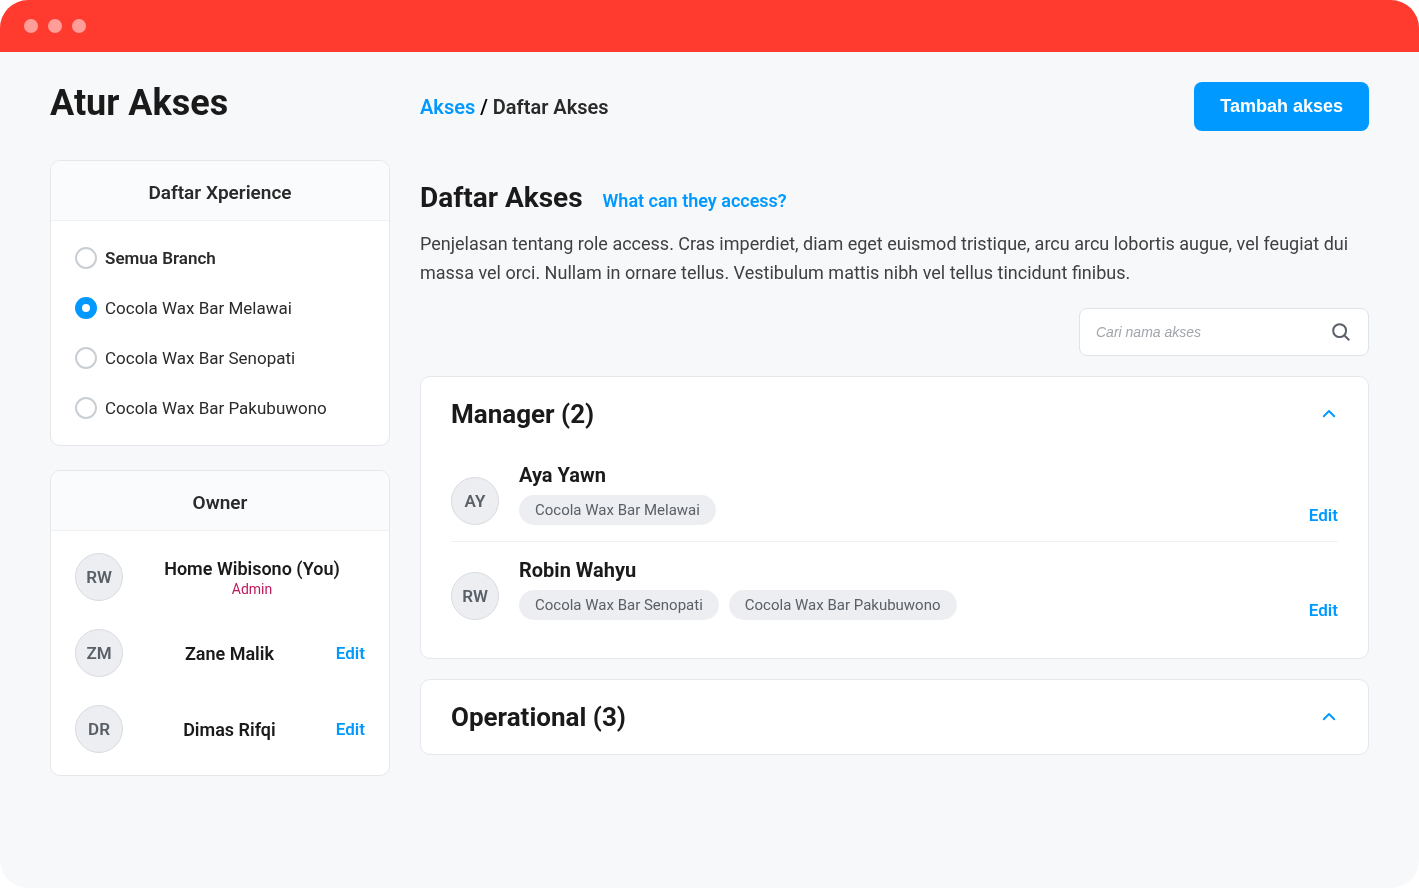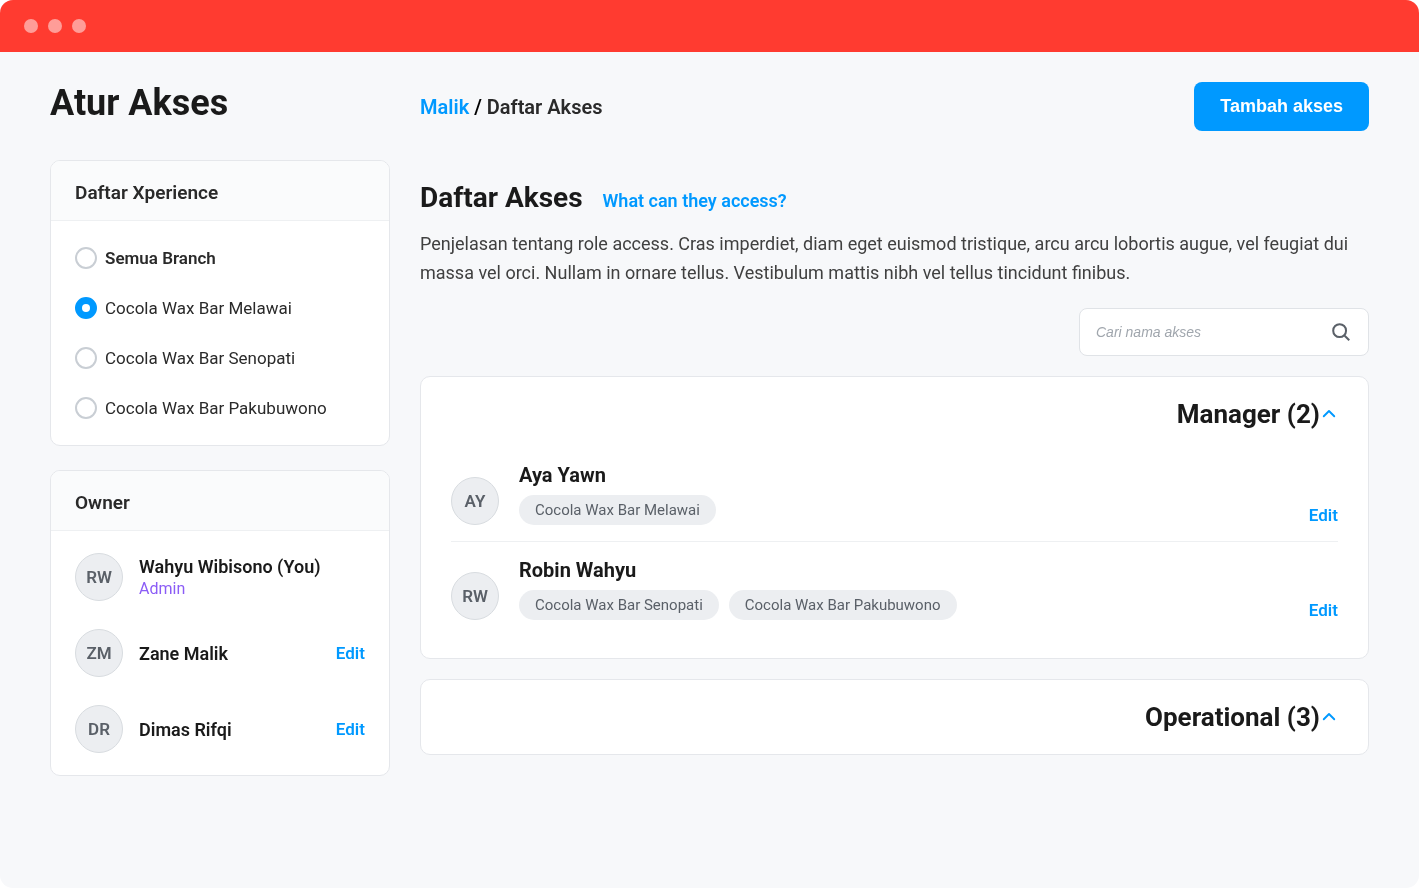--- a/index.html
+++ b/index.html
@@ -1,55 +1,55 @@
 <!DOCTYPE html>
 <html><head>
 <meta charset="utf-8">
 <style>
 * { box-sizing: border-box; margin: 0; padding: 0; }
 body { font-family: -apple-system, BlinkMacSystemFont, 'Segoe UI', Roboto, sans-serif; background: #fff; }
-.window { width: 1419px; height: 888px; border-radius: 13px; overflow: hidden; background: #f7f8fa; position: relative; }
+.window { width: 1419px; height: 888px; border-radius: 28px; overflow: hidden; background: #f7f8fa; position: relative; }
 .titlebar { height: 52px; background: #ff3b30; display: flex; align-items: center; padding: 0 24px; gap: 10px; }
 .dot { width: 14px; height: 14px; border-radius: 50%; background: rgba(255,255,255,0.5); }
 .content { display: flex; height: calc(100% - 52px); padding: 30px 50px 0 50px; gap: 30px; }
 .left-col { width: 340px; flex-shrink: 0; }
 .page-title { font-size: 36px; font-weight: 700; color: #1a1a1a; margin-bottom: 36px; }
-.card { background: #fff; border: 1px solid #e5e7eb; border-radius: 10px; margin-bottom: 24px; overflow: hidden; }
+.card { background: #fff; border: 1px solid #e5e7eb; border-radius: 10px; margin-bottom: 24px; overflow: hidden; text-align: center; }
 .card-header { padding: 20px 24px 16px; font-size: 19px; font-weight: 600; color: #2a2a2a; background: #fafbfc; border-bottom: 1px solid #eef0f2; }
 .radio-list { padding: 12px 0; }
 .radio-item { display: flex; align-items: center; padding: 14px 24px; cursor: pointer; gap: 8px; }
 .radio-circle { width: 22px; height: 22px; border: 2px solid #c9ced4; border-radius: 50%; flex-shrink: 0; display: flex; align-items: center; justify-content: center; }
 .radio-circle.selected { border-color: #0099ff; background: #0099ff; }
 .radio-circle.selected::after { content: ''; width: 8px; height: 8px; background: #fff; border-radius: 50%; }
 .radio-label { font-size: 17px; color: #2a2a2a; }
 .radio-label.bold { font-weight: 600; }
 .owner-list { padding: 8px 0; }
 .owner-item { display: flex; align-items: center; padding: 14px 24px; gap: 16px; }
 .avatar { width: 48px; height: 48px; border-radius: 50%; background: #eceef1; border: 1px solid #d8dce0; display: flex; align-items: center; justify-content: center; font-size: 17px; font-weight: 600; color: #5a6068; flex-shrink: 0; }
 .owner-info { flex: 1; }
 .owner-name { font-size: 18px; font-weight: 600; color: #1a1a1a; }
-.owner-role { font-size: 16px; color: #8b5cf6; margin-top: 2px; }
+.owner-role { font-size: 14px; color: #be185d; margin-top: 2px; }
 .edit-link { font-size: 17px; font-weight: 600; color: #0099ff; cursor: pointer; }
 .right-col { flex: 1; }
 .top-row { display: flex; align-items: center; justify-content: space-between; margin-bottom: 50px; }
 .breadcrumb { font-size: 20px; font-weight: 600; }
 .breadcrumb .link { color: #0099ff; }
 .breadcrumb .cur { color: #2a2a2a; }
 .btn-primary { background: #0099ff; color: #fff; border: none; border-radius: 8px; padding: 14px 26px; font-size: 18px; font-weight: 700; cursor: pointer; }
 .section-title-row { display: flex; align-items: baseline; gap: 20px; margin-bottom: 16px; }
 .section-title { font-size: 28px; font-weight: 700; color: #1a1a1a; }
 .section-link { font-size: 18px; font-weight: 600; color: #0099ff; cursor: pointer; }
 .description { font-size: 18px; color: #404040; line-height: 1.6; margin-bottom: 20px; }
 .search-wrap { display: flex; justify-content: flex-end; margin-bottom: 20px; }
 .search-box { width: 290px; height: 48px; border: 1px solid #e0e3e7; border-radius: 8px; display: flex; align-items: center; padding: 0 16px; background: #fff; }
 .search-input { flex: 1; border: none; outline: none; font-size: 14px; color: #3a3a3a; font-style: italic; background: transparent; }
 .search-input::placeholder { color: #a0a6ad; font-style: italic; }
 .search-icon { width: 22px; height: 22px; }
 .role-card { background: #fff; border: 1px solid #e5e7eb; border-radius: 10px; margin-bottom: 20px; padding: 22px 30px; }
-.role-header { display: flex; align-items: center; justify-content: flex-end; cursor: pointer; }
+.role-header { display: flex; align-items: center; justify-content: space-between; cursor: pointer; }
 .role-title { font-size: 26px; font-weight: 700; color: #1a1a1a; }
 .chevron { width: 18px; height: 18px; }
 .role-body { margin-top: 18px; }
 .member-row { display: flex; align-items: flex-end; gap: 20px; padding: 16px 0; border-top: 1px solid #eef0f2; }
 .member-row:first-child { border-top: none; }
 .member-info { flex: 1; }
 .member-name { font-size: 20px; font-weight: 700; color: #1a1a1a; margin-bottom: 8px; }
 .tags { display: flex; gap: 10px; flex-wrap: wrap; }
 .tag { background: #eceef1; color: #5a6068; border-radius: 18px; padding: 6px 16px; font-size: 15px; }
 </style>
@@ -87,21 +87,21 @@
             </div>
           </div>
       </div>
 
       <div class="card">
         <div class="card-header">Owner</div>
         <div class="owner-list" id="owner-list">
             <div class="owner-item">
               <div class="avatar">RW</div>
               <div class="owner-info">
-                <div class="owner-name">Wahyu Wibisono (You)</div>
+                <div class="owner-name">Home Wibisono (You)</div>
                 <div class="owner-role">Admin</div>
               </div>
             </div>
             <div class="owner-item">
               <div class="avatar">ZM</div>
               <div class="owner-info">
                 <div class="owner-name">Zane Malik</div>
               </div>
               <div class="edit-link">Edit</div>
             </div>
@@ -112,21 +112,21 @@
               </div>
               <div class="edit-link">Edit</div>
             </div>
           </div>
       </div>
     </div>
 
     <div class="right-col">
       <div class="top-row">
         <div class="breadcrumb">
-          <span class="link">Malik</span><span> / </span><span class="cur">Daftar Akses</span>
+          <span class="link">Akses</span><span> / </span><span class="cur">Daftar Akses</span>
         </div>
         <button class="btn-primary">Tambah akses</button>
       </div>
 
       <div class="section-title-row">
         <div class="section-title">Daftar Akses</div>
         <div class="section-link">What can they access?</div>
       </div>
 
       <p class="description">Penjelasan tentang role access. Cras imperdiet, diam eget euismod tristique, arcu arcu lobortis augue, vel feugiat dui massa vel orci. Nullam in ornare tellus. Vestibulum mattis nibh vel tellus tincidunt finibus.</p>

